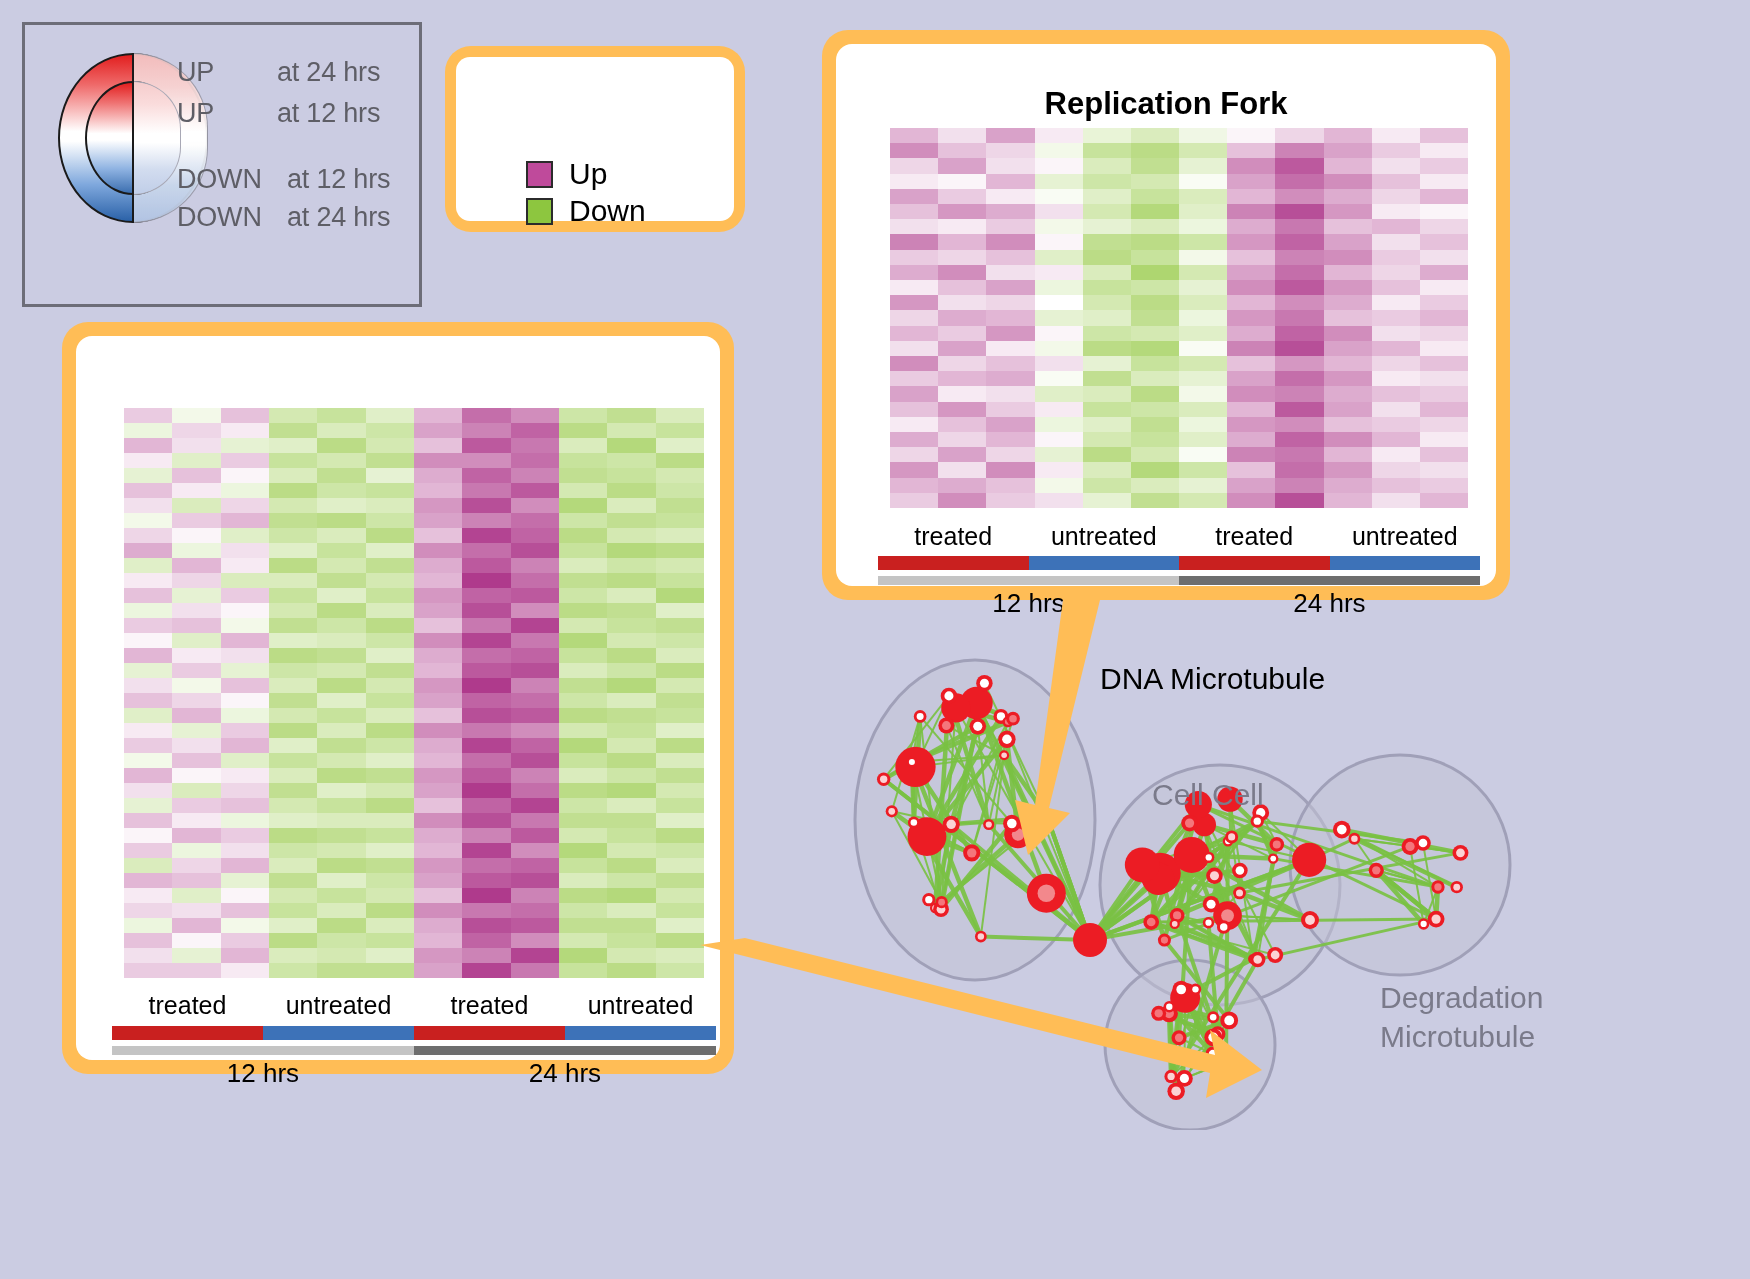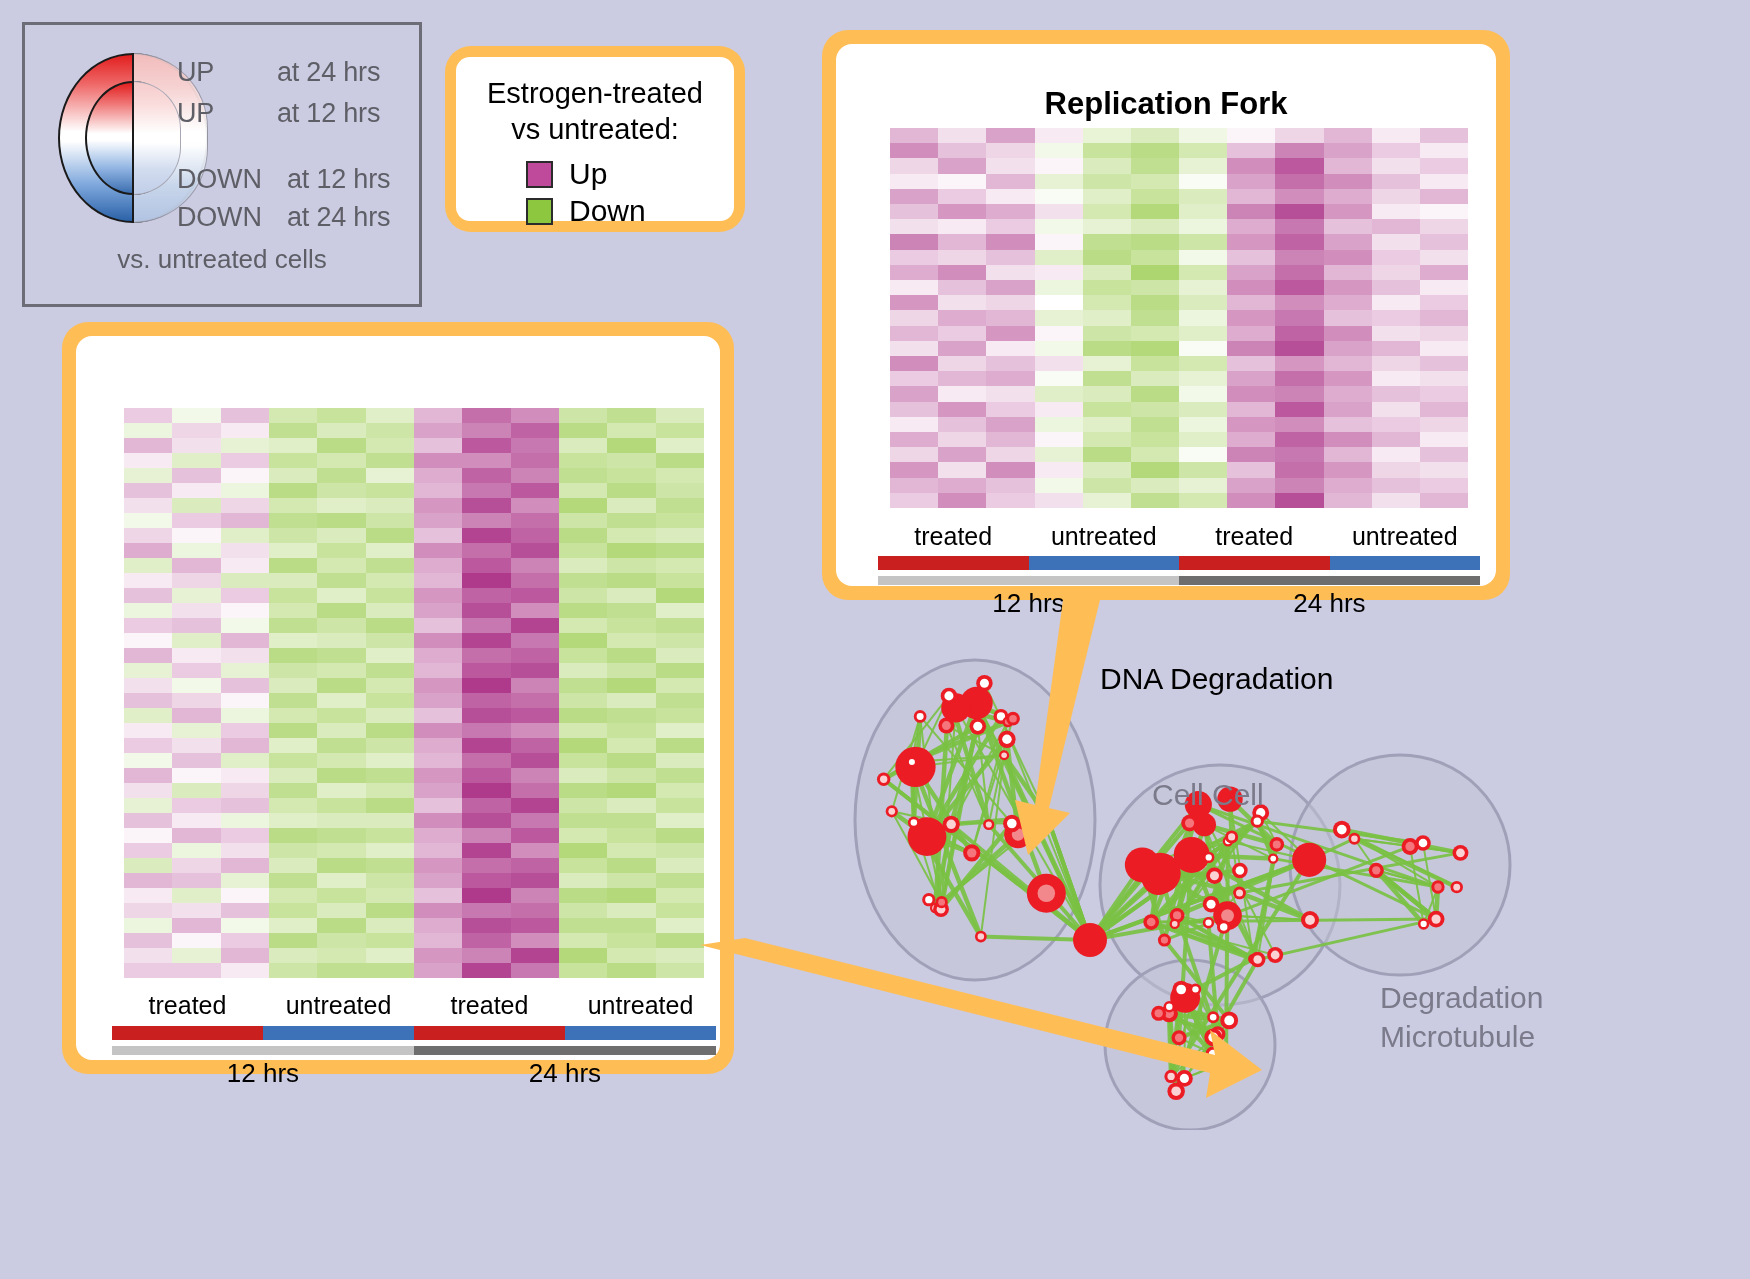--- a/index.html
+++ b/index.html
@@ -161,30 +161,25 @@
     </div>
     <div class="wheel-row" id="cw-dn12">
       <span>DOWN</span>
       <span class="cw-time">at 12 hrs</span>
     </div>
     <div class="wheel-row" id="cw-dn24">
       <span>DOWN</span>
       <span class="cw-time">at 24 hrs</span>
     </div>
     <div class="caption">
-      <div>vs. untreated cells</div>
     </div>
   </div>
 
   <div class="panel" id="updown-legend">
     <div class="inner">
-      <div class="ttl">
-        <div>Estrogen-treated</div>
-        <div>vs untreated:</div>
-      </div>
       <div class="keyrow" id="k-up">
         <span class="sw" id="sw-up" style="background: rgb(191, 74, 155);"></span>
         <span>Up</span>
       </div>
       <div class="keyrow" id="k-down">
         <span class="sw" id="sw-down" style="background: rgb(141, 198, 63);"></span>
         <span>Down</span>
       </div>
     </div>
   </div>
@@ -1385,21 +1380,21 @@
           <circle cx="405.45971444603373" cy="369.333447639187" r="3.1860646249894358" fill="#ffffff"></circle>
           <circle cx="394.3910458129021" cy="458.4292401938353" r="8.379584790849865" fill="#ec1c24"></circle>
           <circle cx="394.3910458129021" cy="458.4292401938353" r="4.608771634967426" fill="#ffffff"></circle>
           <circle cx="300" cy="320" r="17" fill="#ec1c24"></circle>
           <circle cx="520" cy="300" r="9" fill="#ec1c24"></circle>
           <circle cx="520" cy="300" r="4.95" fill="#fbd2d4"></circle>
         </g>
       </svg>
   </div>
 
-  <div class="cluster-label" id="lbl-dna">DNA Degradation</div>
+  <div class="cluster-label" id="lbl-dna">DNA Microtubule</div>
   <div class="cluster-label" id="lbl-cell">Cell Cell</div>
   <div class="cluster-label" id="lbl-micro">
     <div>Degradation</div>
     <div>Microtubule</div>
   </div>
   <div class="cluster-label" id="lbl-ubiq">
   </div>
 
   <svg class="arrow-layer" width="1750" height="1279">
     <polygon fill="#ffbd56" points="1063,600 1100,600 1049,808 1070,813 1028,855 1015,800 1035,805"></polygon>

